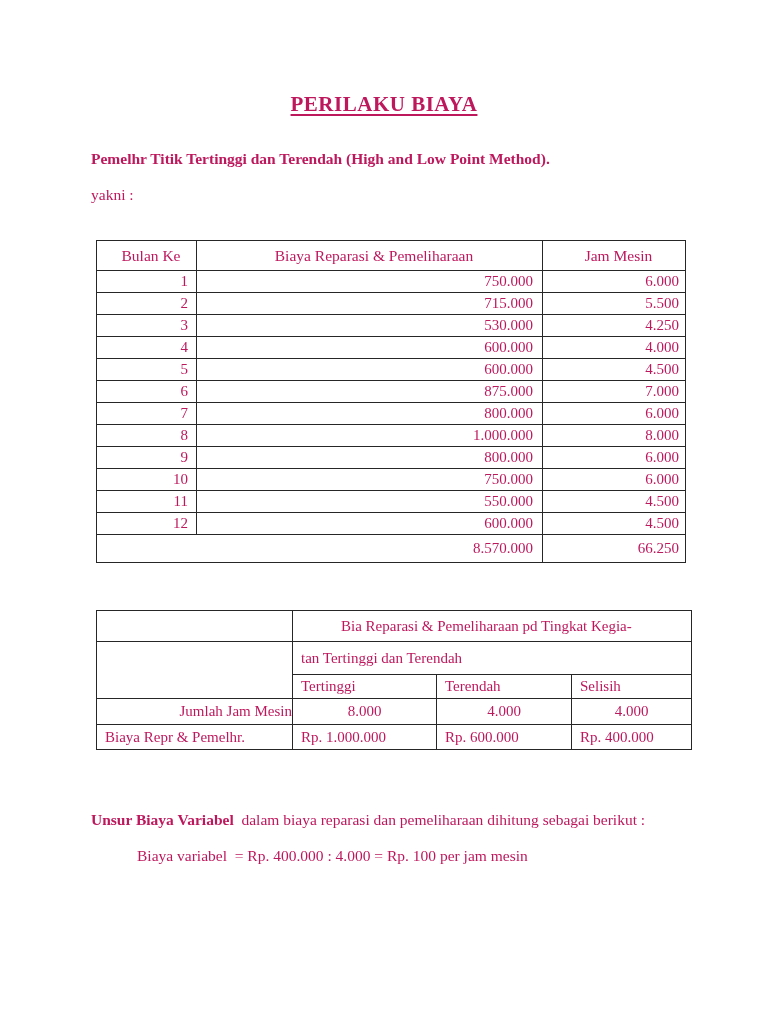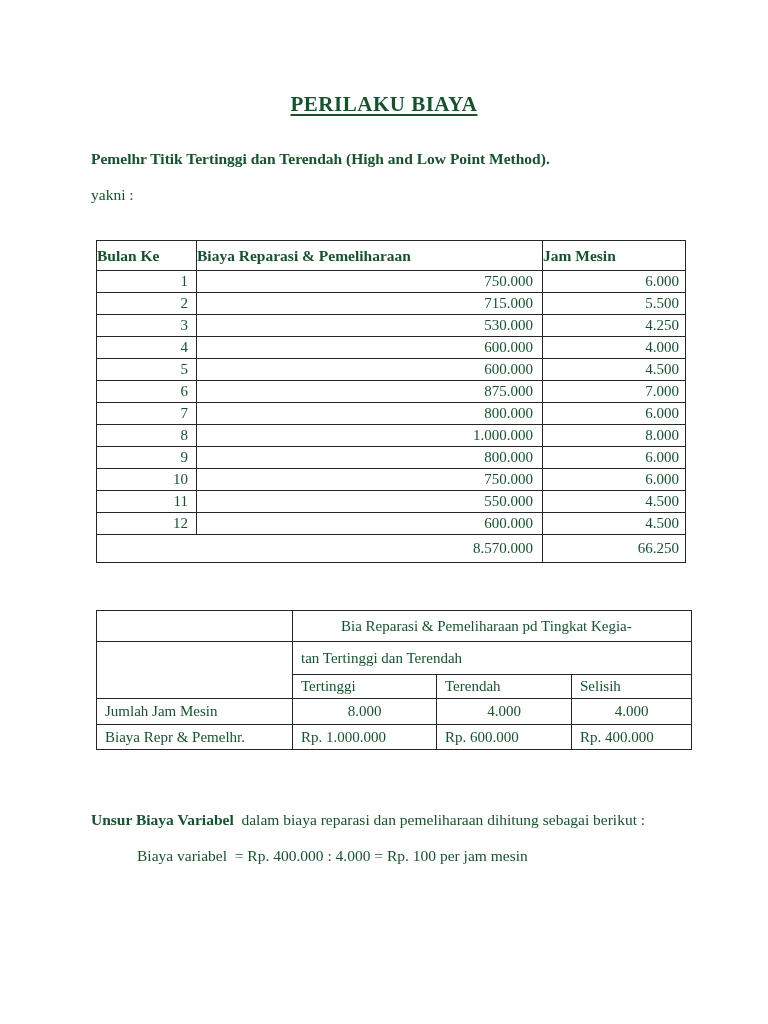--- a/index.html
+++ b/index.html
@@ -2,21 +2,21 @@
 <html><head>
 <meta charset="utf-8">
 <style>
   html, body { margin: 0; padding: 0; background: #ffffff; }
   .page {
     position: relative;
     width: 768px;
     height: 1024px;
     background: #ffffff;
     font-family: "Liberation Serif", "DejaVu Serif", serif;
-    color: #14532d;
+    color: #be185d;
     overflow: hidden;
   }
   .doc-title {
     position: absolute;
     top: 92px;
     left: 0;
     width: 768px;
     text-align: center;
     font-size: 21px;
     font-weight: bold;
@@ -49,36 +49,37 @@
     border: 1.5px solid #262626;
     padding: 0;
     overflow: hidden;
     white-space: nowrap;
     font-weight: normal;
   }
   
   #monthly-table { top: 240px; left: 96px; width: 589px; }
   #monthly-table th {
     height: 29px;
-    text-align: left;
-    font-weight: bold;
+    text-align: center;
+    font-weight: normal;
+    padding-left: 9px;
     font-size: 15.5px;
   }
   #monthly-table td { height: 21px; }
   #monthly-table td.month { text-align: right; padding-right: 8px; }
   #monthly-table td.biaya { text-align: right; padding-right: 9px; }
   #monthly-table td.jam   { text-align: right; padding-right: 6px; }
   #monthly-table td.total { height: 27px; }
   
   #summary-table { top: 610px; left: 96px; width: 595px; }
   #summary-table td { padding-left: 8px; text-align: left; }
   #summary-table td.r-a { height: 30px; padding-left: 48px; }
   #summary-table td.r-b { height: 32px; }
   #summary-table td.r-c { height: 23px; }
-  #summary-table td.r-d { height: 25px; }
+  #summary-table td.r-d { height: 25px; text-align: right; }
   #summary-table td.r-e { height: 24px; }
   #summary-table td.ctr { text-align: center; padding-left: 0; }
   .caption {
     position: absolute;
     top: 775px;
     left: 91px;
     font-size: 15.5px;
   }
   .variable-line {
     position: absolute;

